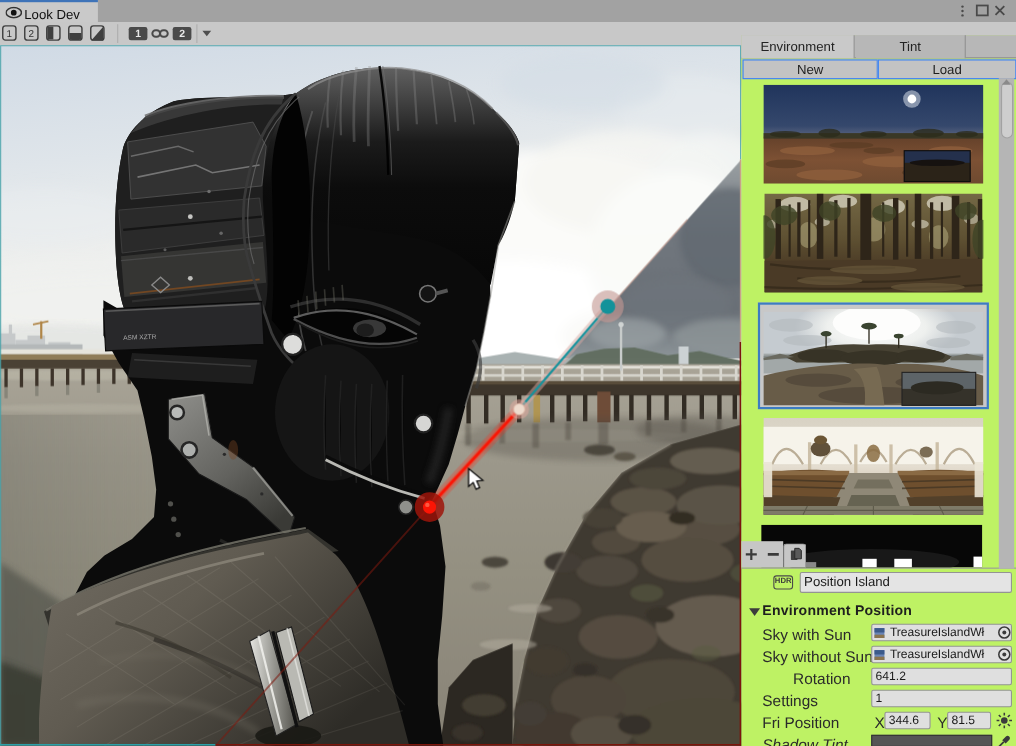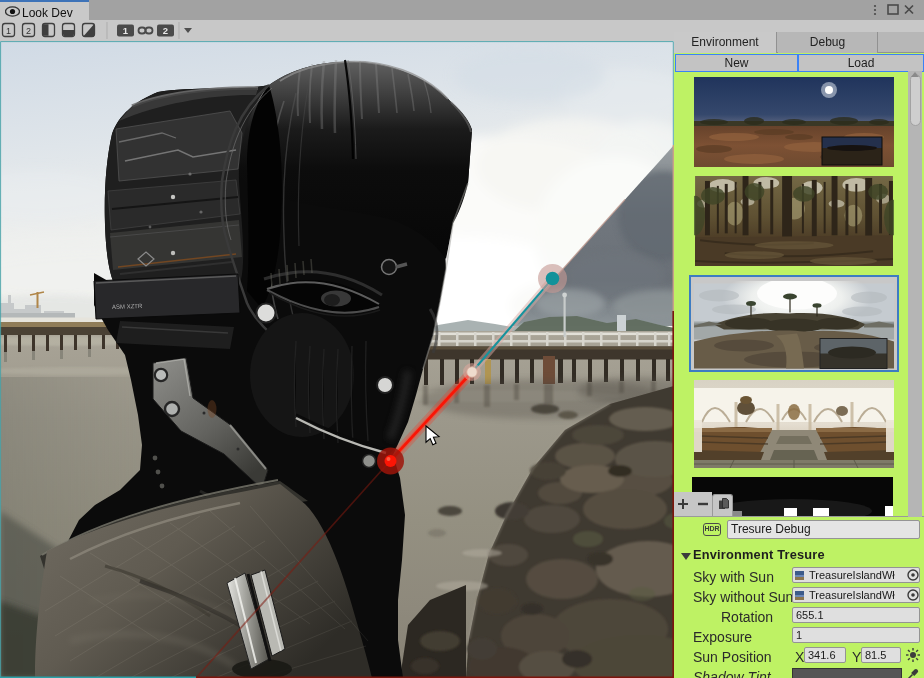--- a/index.html
+++ b/index.html
@@ -497,21 +497,21 @@
       <line x1="0" y1="636.2" x2="196" y2="636.2" stroke="#2ba0a8" stroke-width="1.6"></line>
       <line x1="196" y1="636.2" x2="674" y2="636.2" stroke="#7c150c" stroke-width="1.6"></line>
       <line x1="673.3" y1="104" x2="673.3" y2="270" stroke="#c9a287" stroke-width="1.4"></line>
       <line x1="673.2" y1="270" x2="673.2" y2="637" stroke="#7c150c" stroke-width="1.6"></line>
     </svg>
   </div>
 
   <div class="abs" id="rpanel">
     <div class="abs" id="tabsrow">
       <div class="ptab" id="envtab">Environment</div>
-      <div class="ptab" id="dbgtab">Debug</div>
+      <div class="ptab" id="dbgtab">Tint</div>
     </div>
     <div class="abs btnrow">
       <div class="ubtn" style="left:0;width:123px;">New</div>
       <div class="ubtn" style="left:123px;width:126px;text-align:center;">Load</div>
     </div>
 
     <svg class="thumb" style="top:45px" width="200" height="90" viewBox="0 0 200 90">
       <defs>
         <linearGradient id="t1sky" x1="0" y1="0" x2="0" y2="1">
           <stop offset="0" stop-color="#20345c"></stop>
@@ -753,31 +753,31 @@
       <path d="M4,12 h10 M9,7 v10" stroke="#3a3a3a" stroke-width="2"></path>
       <path d="M24,12 h10" stroke="#3a3a3a" stroke-width="2.4"></path>
       <g>
         <rect x="45" y="8.5" width="6" height="8.5" rx="0.5" fill="#3f3f3f"></rect>
         <path d="M48.5,6.5 h4 l2,2 v7.5 h-6 Z" fill="#5a5a5a" stroke="#2a2a2a" stroke-width="0.9"></path>
       </g>
     </svg>
     <div class="abs" style="left:0;top:484px;width:250px;height:1px;background:#9a9a9a;"></div>
 
     <div class="abs" style="left:29px;top:491px;width:18px;height:13px;border:1.5px solid #4a4a4a;border-radius:3px;color:#3c3c3c;font-size:7px;font-weight:bold;text-align:center;line-height:10px;">HDR</div>
-    <div class="abs fld" style="left:53px;top:488px;width:193px;height:19px;background:#e4e4e4;font-size:12px;line-height:15px;">Tresure Debug</div>
+    <div class="abs fld" style="left:53px;top:488px;width:193px;height:19px;background:#e4e4e4;font-size:12px;line-height:15px;">Position Island</div>
 
     <svg class="abs" style="left:6px;top:518px" width="12" height="12" viewBox="0 0 12 12">
         <path d="M1,3 h10 l-5,7 Z" fill="#3c3c3c"></path>
       </svg>
-    <div class="abs" style="left:19px;top:515px;font-size:12.8px;font-weight:bold;color:#1e1e1e;letter-spacing:0.2px;">Environment Tresure</div>
+    <div class="abs" style="left:19px;top:515px;font-size:12.8px;font-weight:bold;color:#1e1e1e;letter-spacing:0.2px;">Environment Position</div>
     <div class="abs lbl" style="top:537px;">Sky with Sun</div>
     <div class="abs lbl" style="top:557px;text-align:right;">Sky without Sun</div>
     <div class="abs lbl" style="top:577px;padding-left:28px;">Rotation</div>
-    <div class="abs lbl" style="top:597px;">Exposure</div>
-    <div class="abs lbl" style="top:617px;">Sun Position</div>
+    <div class="abs lbl" style="top:597px;">Settings</div>
+    <div class="abs lbl" style="top:617px;">Fri Position</div>
     <div class="abs lbl" style="top:637px;font-style:italic;">Shadow Tint</div>
     <div class="abs fld" style="left:118px;top:535px;width:128px;padding-left:16px;">TreasureIslandWł</div>
     <div class="abs fld" style="left:118px;top:555px;width:128px;padding-left:16px;">TreasureIslandWł</div>
     <svg class="abs" style="left:120px;top:537px" width="13" height="13" viewBox="0 0 13 13">
       <rect x="1" y="2" width="9" height="9" fill="#6a86b8"></rect>
         <rect x="1" y="2" width="9" height="4" fill="#3c5a8a"></rect>
       <rect x="1" y="8" width="9" height="3" fill="#8a744e"></rect>
     </svg>
     <svg class="abs" style="left:120px;top:557px" width="13" height="13" viewBox="0 0 13 13">
       <rect x="1" y="2" width="9" height="9" fill="#6a86b8"></rect>
@@ -785,24 +785,24 @@
       <rect x="1" y="8" width="9" height="3" fill="#8a744e"></rect>
     </svg>
     <svg class="abs" style="left:232px;top:536px" width="14" height="14" viewBox="0 0 14 14">
       <circle cx="7" cy="7" r="5" fill="none" stroke="#3a3a3a" stroke-width="1.4"></circle>
         <circle cx="7" cy="7" r="1.8" fill="#3a3a3a"></circle>
     </svg>
     <svg class="abs" style="left:232px;top:556px" width="14" height="14" viewBox="0 0 14 14">
       <circle cx="7" cy="7" r="5" fill="none" stroke="#3a3a3a" stroke-width="1.4"></circle>
         <circle cx="7" cy="7" r="1.8" fill="#3a3a3a"></circle>
     </svg>
-    <div class="abs fld" style="left:118px;top:575px;width:128px;">655.1</div>
+    <div class="abs fld" style="left:118px;top:575px;width:128px;">641.2</div>
     <div class="abs fld" style="left:118px;top:595px;width:128px;">1</div>
     <div class="abs lbl" style="left:121px;top:617px;">X</div>
-    <div class="abs fld" style="left:130px;top:615px;width:42px;">341.6</div>
+    <div class="abs fld" style="left:130px;top:615px;width:42px;">344.6</div>
     <div class="abs lbl" style="left:178px;top:617px;">Y</div>
     <div class="abs fld" style="left:187px;top:615px;width:40px;">81.5</div>
     <svg class="abs" style="left:231px;top:615px" width="16" height="16" viewBox="0 0 16 16">
       <circle cx="8" cy="8" r="3" fill="#3c3c3c"></circle>
       <g stroke="#3c3c3c" stroke-width="1.4">
         <line x1="8" y1="1" x2="8" y2="3.5"></line>
           <line x1="8" y1="12.5" x2="8" y2="15"></line>
         <line x1="1" y1="8" x2="3.5" y2="8"></line>
           <line x1="12.5" y1="8" x2="15" y2="8"></line>
         <line x1="3" y1="3" x2="4.8" y2="4.8"></line>

